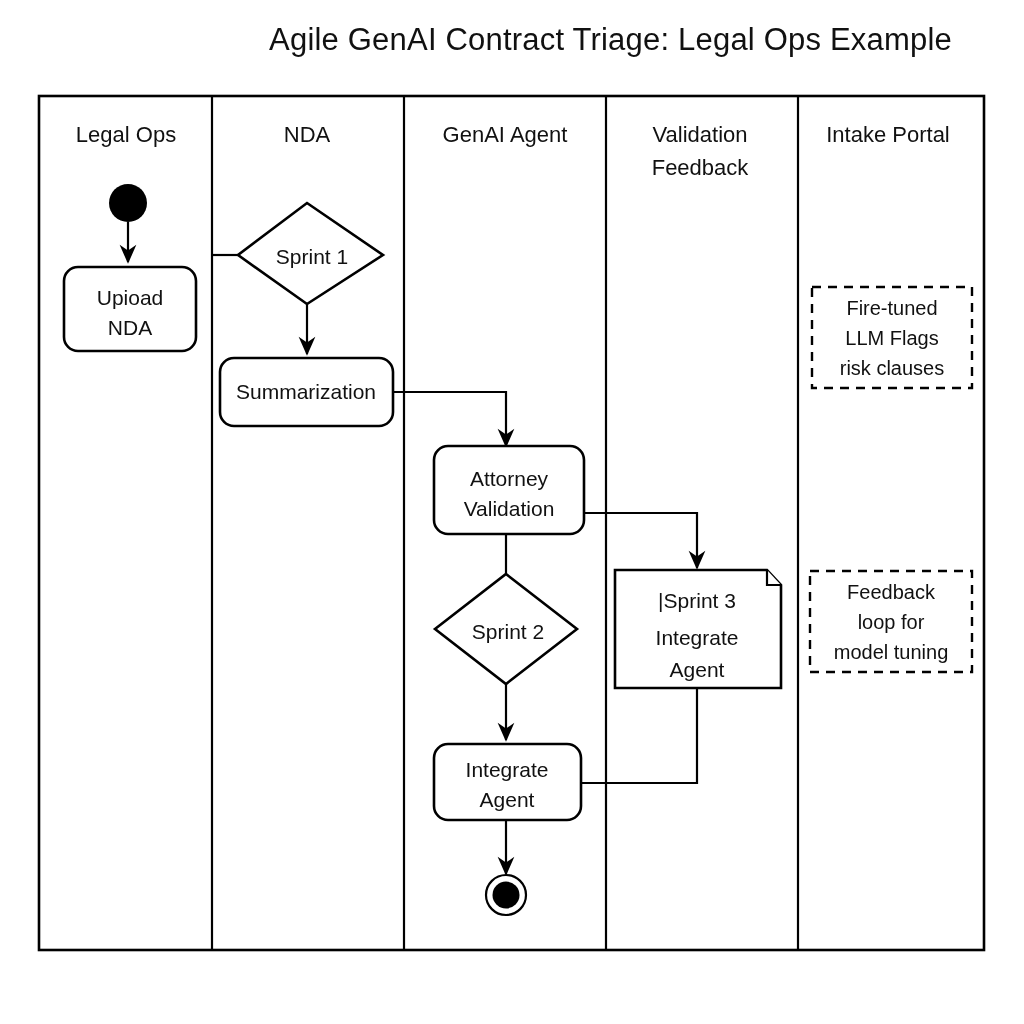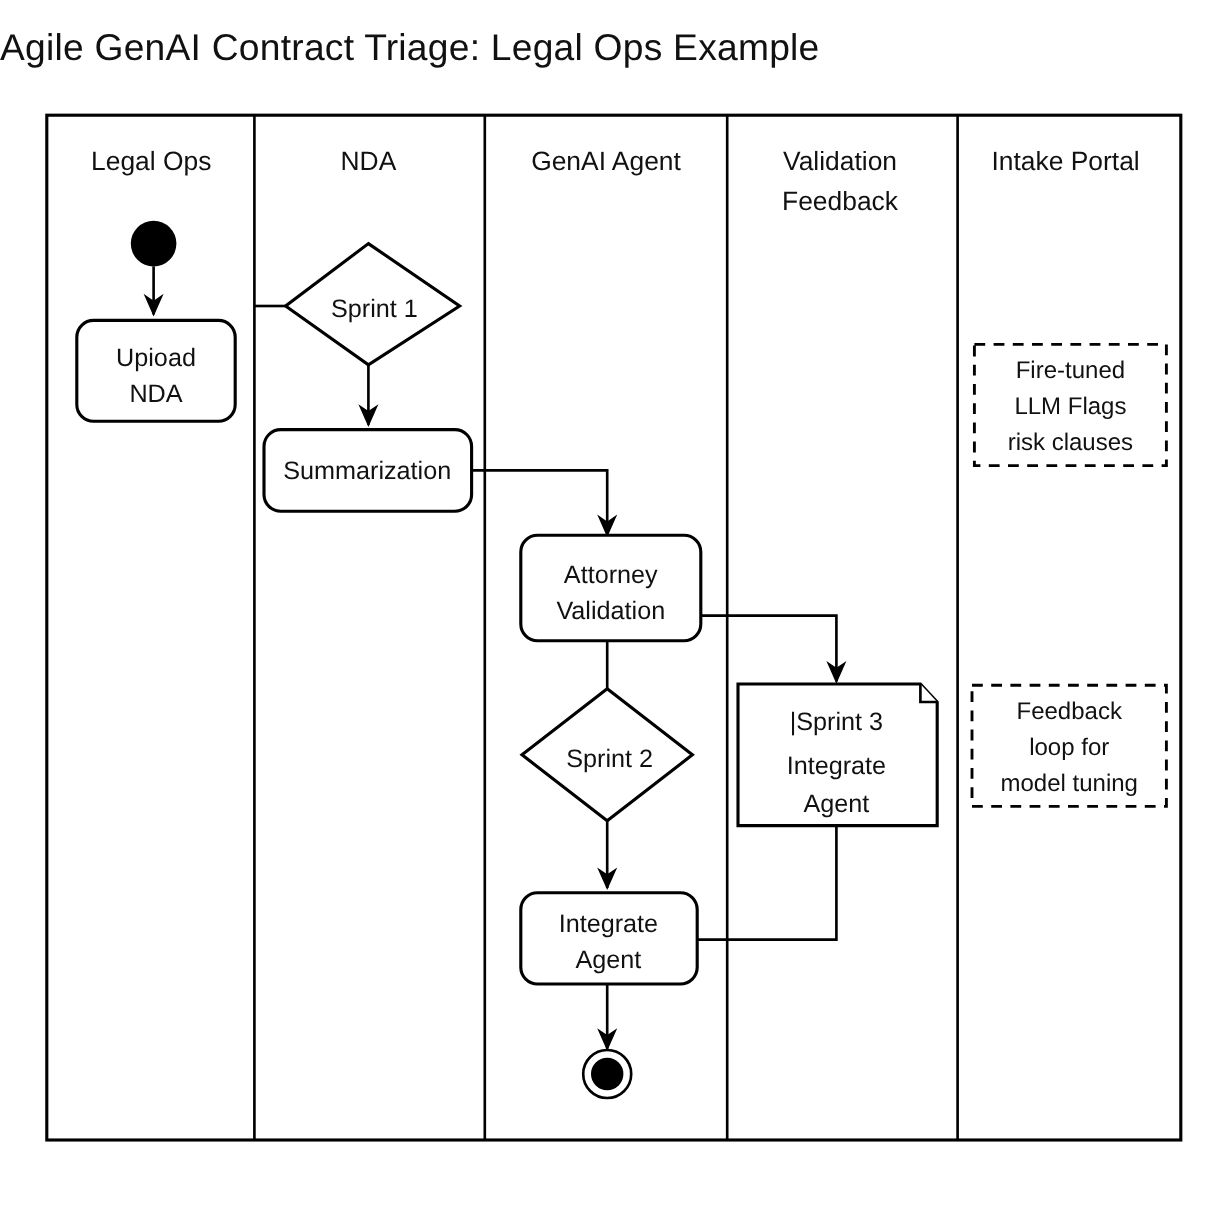--- a/index.html
+++ b/index.html
@@ -1,19 +1,19 @@
 <!DOCTYPE html>
 <html><head>
 <meta charset="utf-8">
 <style>
   html,body{margin:0;padding:0;background:#ffffff;}
   body{width:1024px;height:1024px;font-family:"Liberation Sans",sans-serif;color:#000;}
   #stage{position:relative;width:1024px;height:1024px;overflow:hidden;background:#fff;}
   #title{
-    position:absolute;left:0;top:22px;width:952px;text-align:left;
+    position:absolute;left:0;top:22px;width:952px;text-align:right;
     font-size:31px;font-weight:400;letter-spacing:0.2px;color:#111;
   }
   svg#diagram{position:absolute;left:0;top:0;width:1024px;height:1024px;}
   .lane-label{font-size:22px;fill:#111;font-family:"Liberation Sans",sans-serif;}
   .node-label{font-size:21px;fill:#111;font-family:"Liberation Sans",sans-serif;}
   .note-label{font-size:20px;fill:#111;font-family:"Liberation Sans",sans-serif;}
   .shape{fill:#ffffff;stroke:#000000;stroke-width:2.6;}
   .shape-thin{fill:#ffffff;stroke:#000000;stroke-width:2.2;}
   .lane-rect{fill:#ffffff;stroke:#000000;stroke-width:2.6;}
   .divider{stroke:#000000;stroke-width:2.2;}

